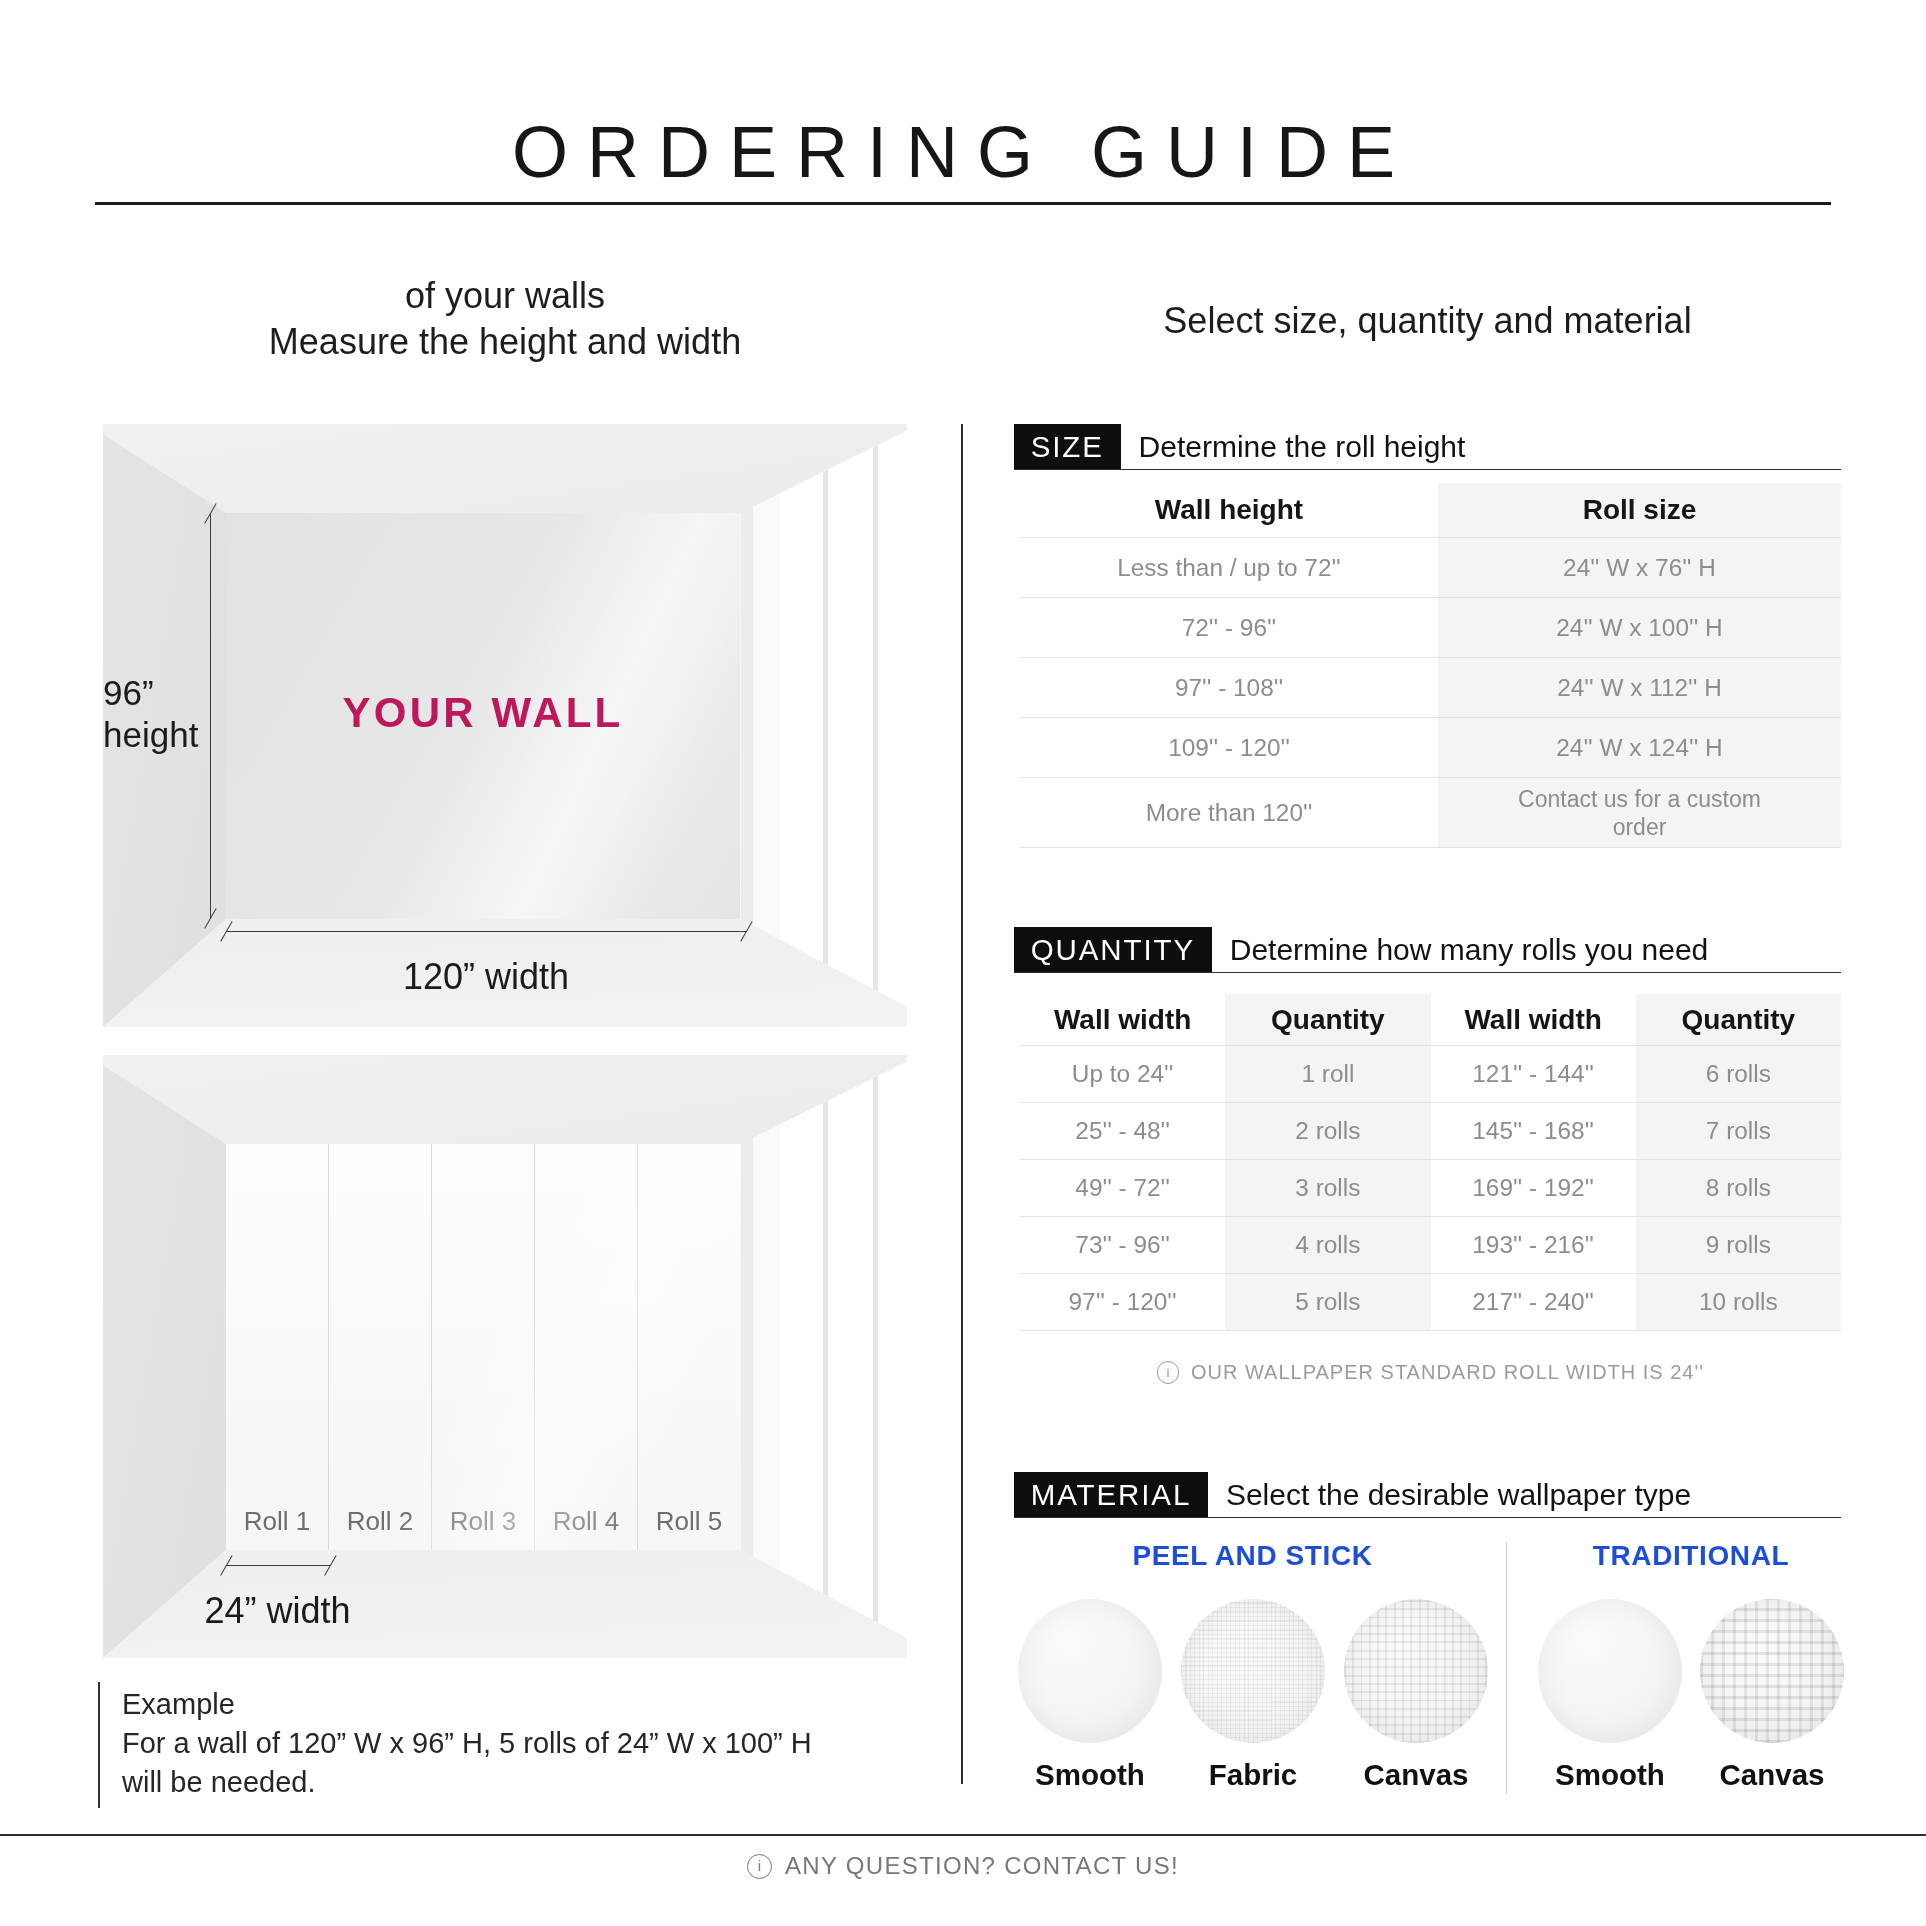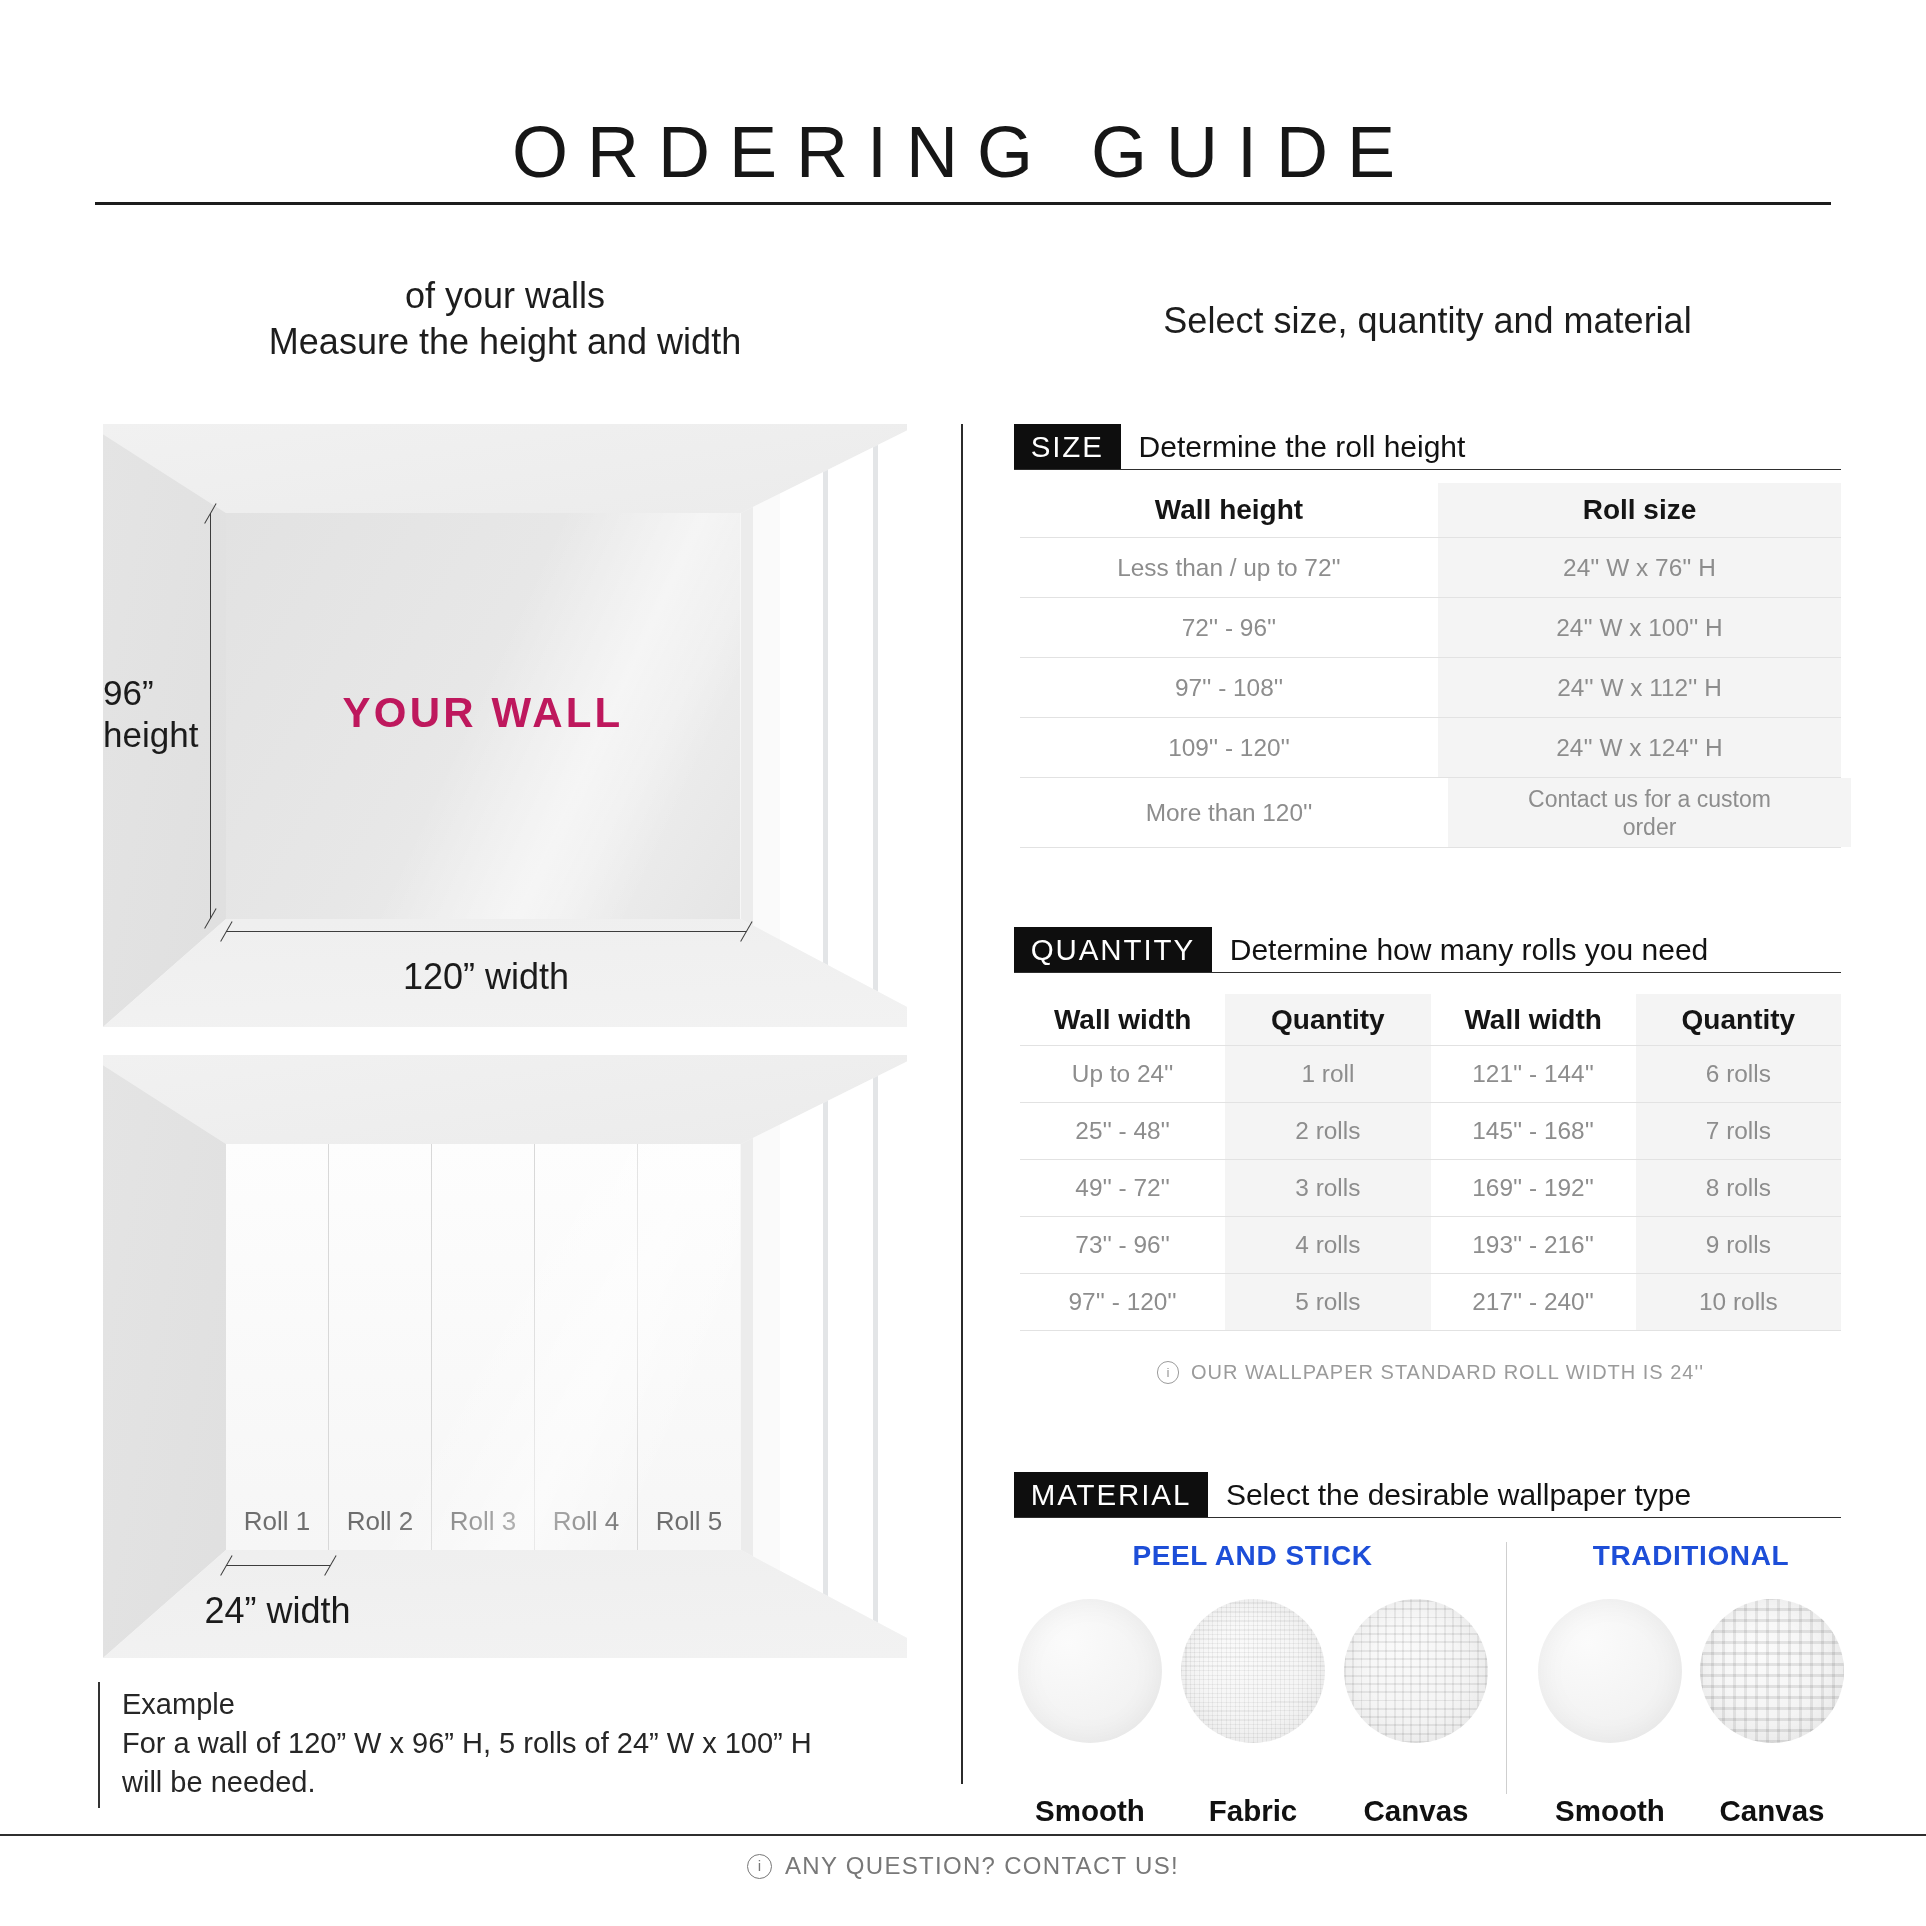--- a/index.html
+++ b/index.html
@@ -68,21 +68,21 @@
   .data-table{left:1020px;width:821px;border-bottom:1.3px solid #e2e2e2;}
   #size-table{top:483px;} #quantity-table{top:994px;}
   .t-row{display:grid;}
   .cols2{grid-template-columns:418px 403px;}
   .cols4{grid-template-columns:1fr 1fr 1fr 1fr;}
   .t-row.data{border-top:1.3px solid #e2e2e2;}
   .cell{display:flex;align-items:center;justify-content:center;text-align:center;}
   .th{font-weight:700;font-size:28px;color:#151515;}
   .td{font-size:24.4px;color:#8d8d8d;}
   .gray{background:#f4f4f4;}
-  .hrow{height:54px;} .drow{height:59px;} .drow-tall{height:69px;gap:10px;}
+  .hrow{height:54px;} .drow{height:59px;} .drow-tall{height:69px;}
   .qhrow{height:51px;} .qdrow{height:56px;}
   .wrap-narrow span{display:inline-block;max-width:250px;font-size:23px;line-height:28px;}
 
   .q-note{left:1020px;top:1361px;width:821px;display:flex;align-items:center;justify-content:center;
           gap:11.6px;color:#9b9b9b;}
   .q-note .note-text{font-size:20px;letter-spacing:1px;}
   .info-icon{width:20.5px;height:20.5px;border:1.9px solid #9b9b9b;border-radius:50%;display:flex;
           align-items:center;justify-content:center;font-size:13.5px;color:#9b9b9b;flex:0 0 auto;}
 
   
@@ -98,21 +98,21 @@
       repeating-linear-gradient(90deg,rgba(0,0,0,0.05) 0 1px,rgba(255,255,255,0) 1px 4.5px),
       radial-gradient(circle at 40% 35%,#fafafa,#f0f0f0);}
   .tex-canvas{background:
       repeating-linear-gradient(0deg,rgba(0,0,0,0.075) 0 1.9px,rgba(255,255,255,0) 1.9px 8.3px),
       repeating-linear-gradient(90deg,rgba(0,0,0,0.065) 0 1.9px,rgba(255,255,255,0) 1.9px 8.3px),
       radial-gradient(circle at 40% 35%,#fafafa,#efefef);}
   .tex-canvas-coarse{background:
       repeating-linear-gradient(0deg,rgba(0,0,0,0.09) 0 2.6px,rgba(255,255,255,0) 2.6px 11px),
       repeating-linear-gradient(90deg,rgba(0,0,0,0.08) 0 2.6px,rgba(255,255,255,0) 2.6px 11px),
       radial-gradient(circle at 40% 35%,#fbfbfb,#eeeeee);}
-  .swatch-label{top:1758px;width:144px;text-align:center;font-size:29.5px;font-weight:700;color:#111111;margin-top:36px;}
+  .swatch-label{top:1758px;width:144px;text-align:center;font-size:29.5px;font-weight:700;color:#111111;}
 
   
   .footer-rule{left:0;top:1834px;width:1926px;height:1.9px;background:#2f2f2f;}
   .footer{top:1852px;left:0;width:1926px;display:flex;align-items:center;justify-content:center;gap:13px;color:#787878;}
   .footer .footer-text{font-size:24px;letter-spacing:1.3px;}
   .footer .info-icon{width:23px;height:23px;border-color:#787878;color:#787878;font-size:15.4px;}
 </style>
 </head>
 <body>
 

